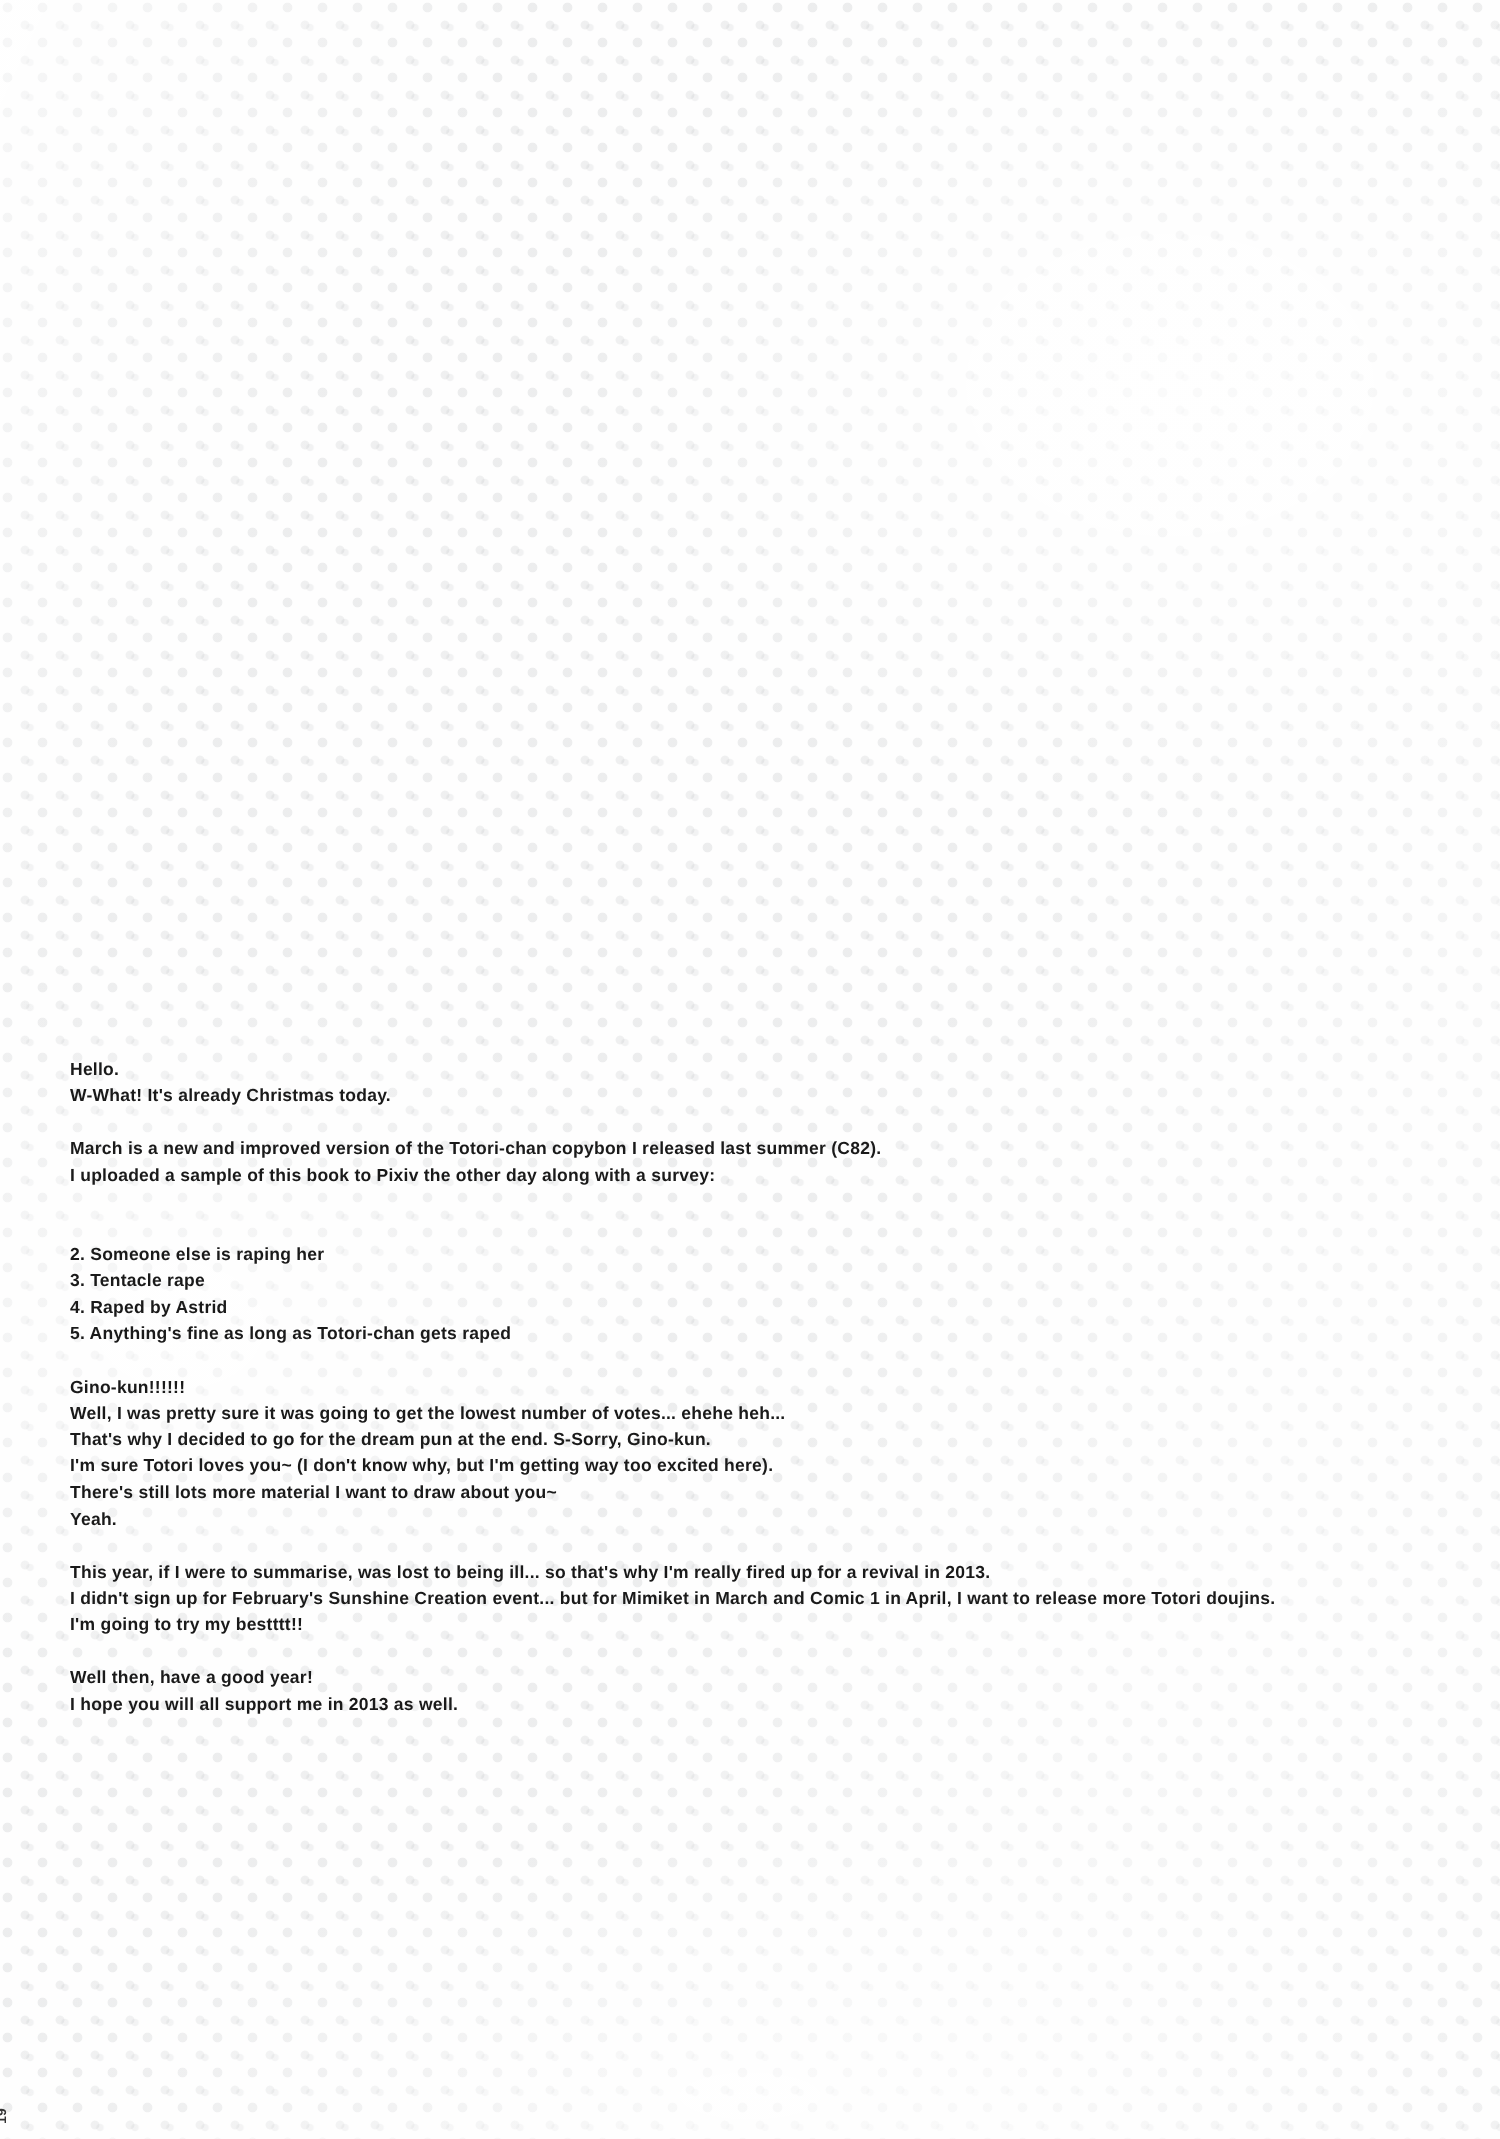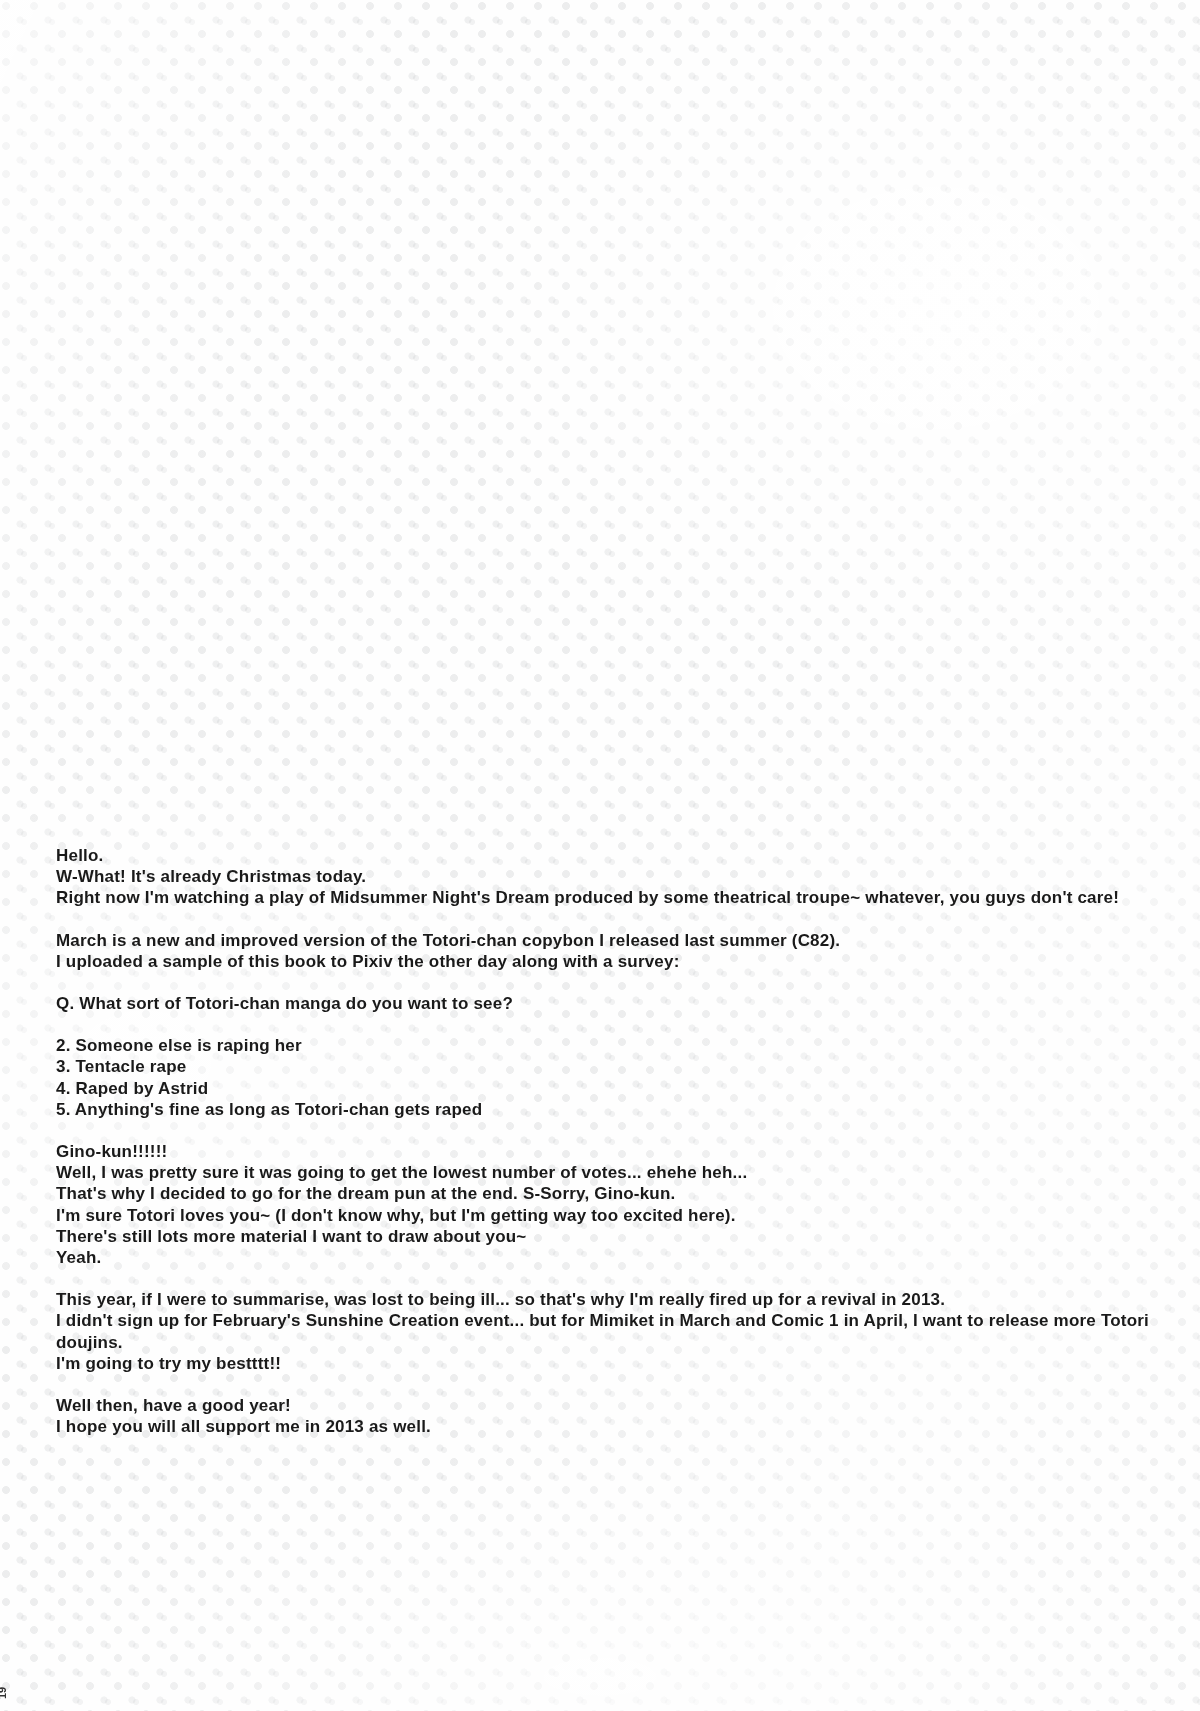--- a/index.html
+++ b/index.html
@@ -52,21 +52,21 @@
     pointer-events: none;
   }
 
   .afterword {
     position: absolute;
     left: 56px;
     top: 845px;
     width: 1110px;
     color: #1a1a1a;
     font-weight: bold;
-    font-size: 17px;
+    font-size: 14px;
     line-height: 21.2px;
     letter-spacing: 0.2px;
   }
   .afterword p {
     margin: 0;
   }
   .afterword .gap {
     height: 21px;
   }
   .list-item {
@@ -88,30 +88,28 @@
 
 <div class="page">
   <div class="halftone"></div>
   <div class="halftone-2"></div>
   <div class="tone-fade"></div>
   <div class="tone-fade2"></div>
 
   <div class="afterword">
     <p>Hello.</p>
     <p>W-What! It's already Christmas today.</p>
-    <p>Right now I'm watching a play of Midsummer Night's Dream produced by some theatrical troupe~ whatever, you guys don't care!</p>
 
     <div class="gap"></div>
 
     <p>March is a new and improved version of the Totori-chan copybon I released last summer (C82).</p>
     <p>I uploaded a sample of this book to Pixiv the other day along with a survey:</p>
 
     <div class="gap"></div>
 
-    <p>Q. What sort of Totori-chan manga do you want to see?</p>
 
     <div class="gap"></div>
 
     <p class="list-item">2. Someone else is raping her</p>
     <p class="list-item">3. Tentacle rape</p>
     <p class="list-item">4. Raped by Astrid</p>
     <p class="list-item">5. Anything's fine as long as Totori-chan gets raped</p>
 
     <div class="gap"></div>
 

